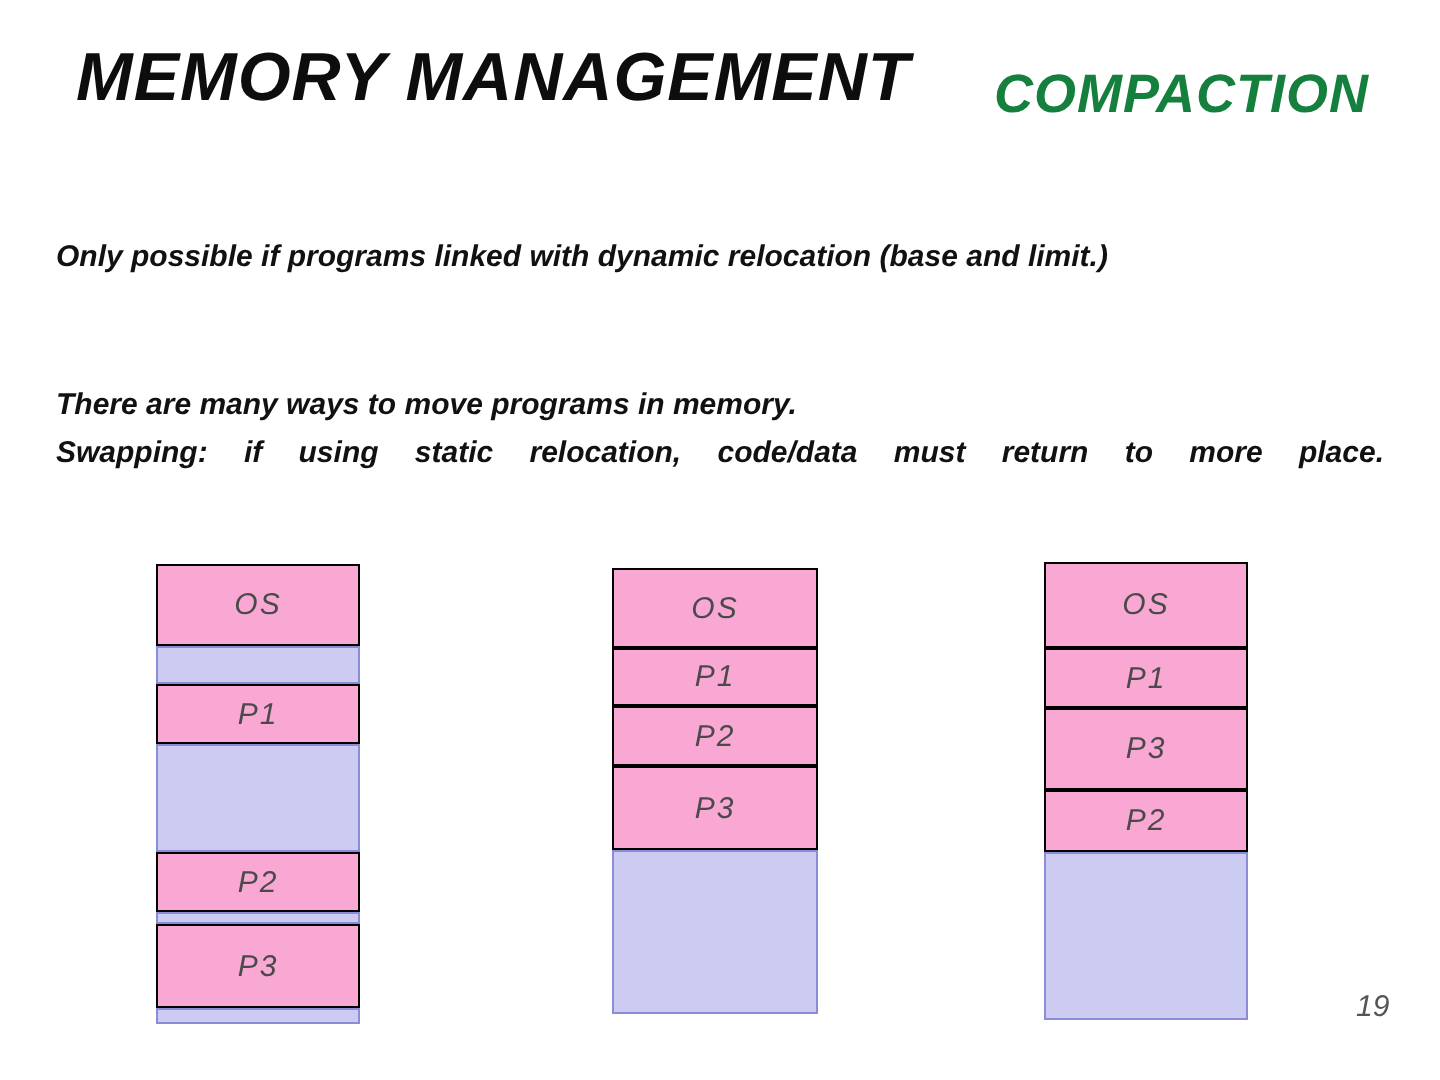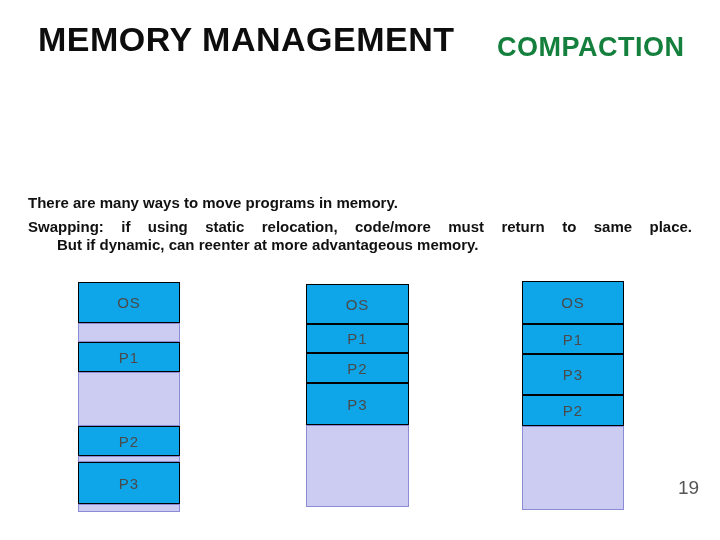--- a/index.html
+++ b/index.html
@@ -3,20 +3,21 @@
 <meta charset="utf-8">
 <style>
   html, body { margin: 0; padding: 0; background: #ffffff; }
   .slide {
     position: relative;
     width: 720px;
     height: 540px;
     background: #ffffff;
     overflow: hidden;
     font-family: "Liberation Sans", sans-serif;
+    font-style: italic;
   }
   .title-main {
     position: absolute;
     left: 38px;
     top: 22px;
     font-size: 34px;
     font-weight: bold;
     letter-spacing: 0.5px;
     color: #0d0d0d;
     line-height: 1;
@@ -71,58 +72,58 @@
   .col1 { left: 306px; top: 284px; width: 103px; }
   .col2 { left: 522px; top: 281px; width: 102px; }
   .seg {
     box-sizing: border-box;
     width: 100%;
     display: flex;
     align-items: center;
     justify-content: center;
   }
   .seg.used {
-    background: #0ea5e9;
+    background: #f9a8d4;
     border: 1px solid #000000;
   }
   .seg.free {
     background: #ccccf2;
     border: 1px solid #8c8cd6;
   }
   .seg-label {
     font-size: 15px;
     letter-spacing: 1px;
     color: #4a4a4a;
     font-weight: normal;
   }
   .page-number {
     position: absolute;
     left: 678px;
-    top: 478px;
-    font-size: 19px;
+    top: 496px;
+    font-size: 15px;
     color: #555555;
     line-height: 1;
   }
 </style>
 </head>
 <body>
 
 <div class="slide">
 
   <div class="title-main">MEMORY MANAGEMENT</div>
 
   <div class="title-accent">COMPACTION</div>
 
 
+  <div class="body-line line2">Only possible if programs linked with dynamic relocation (base and limit.)</div>
 
   <div class="body-line line3">There are many ways to move programs in memory.</div>
 
   <div class="swap-para">
-    <div class="swap-line1">Swapping: if using static relocation, code/more must return to same place.</div>
-    <div class="swap-line2">But if dynamic, can reenter at more advantageous memory.</div>
+    <div class="swap-line1">Swapping: if using static relocation, code/data must return to more place.</div>
   </div>
 
   <div>
     <div class="mem-column col0">
         <div class="seg used" style="height: 41px;">
           <span class="seg-label">OS</span>
         </div>
         <div class="seg free" style="height: 19px;"></div>
         <div class="seg used" style="height: 30px;">
           <span class="seg-label">P1</span>

